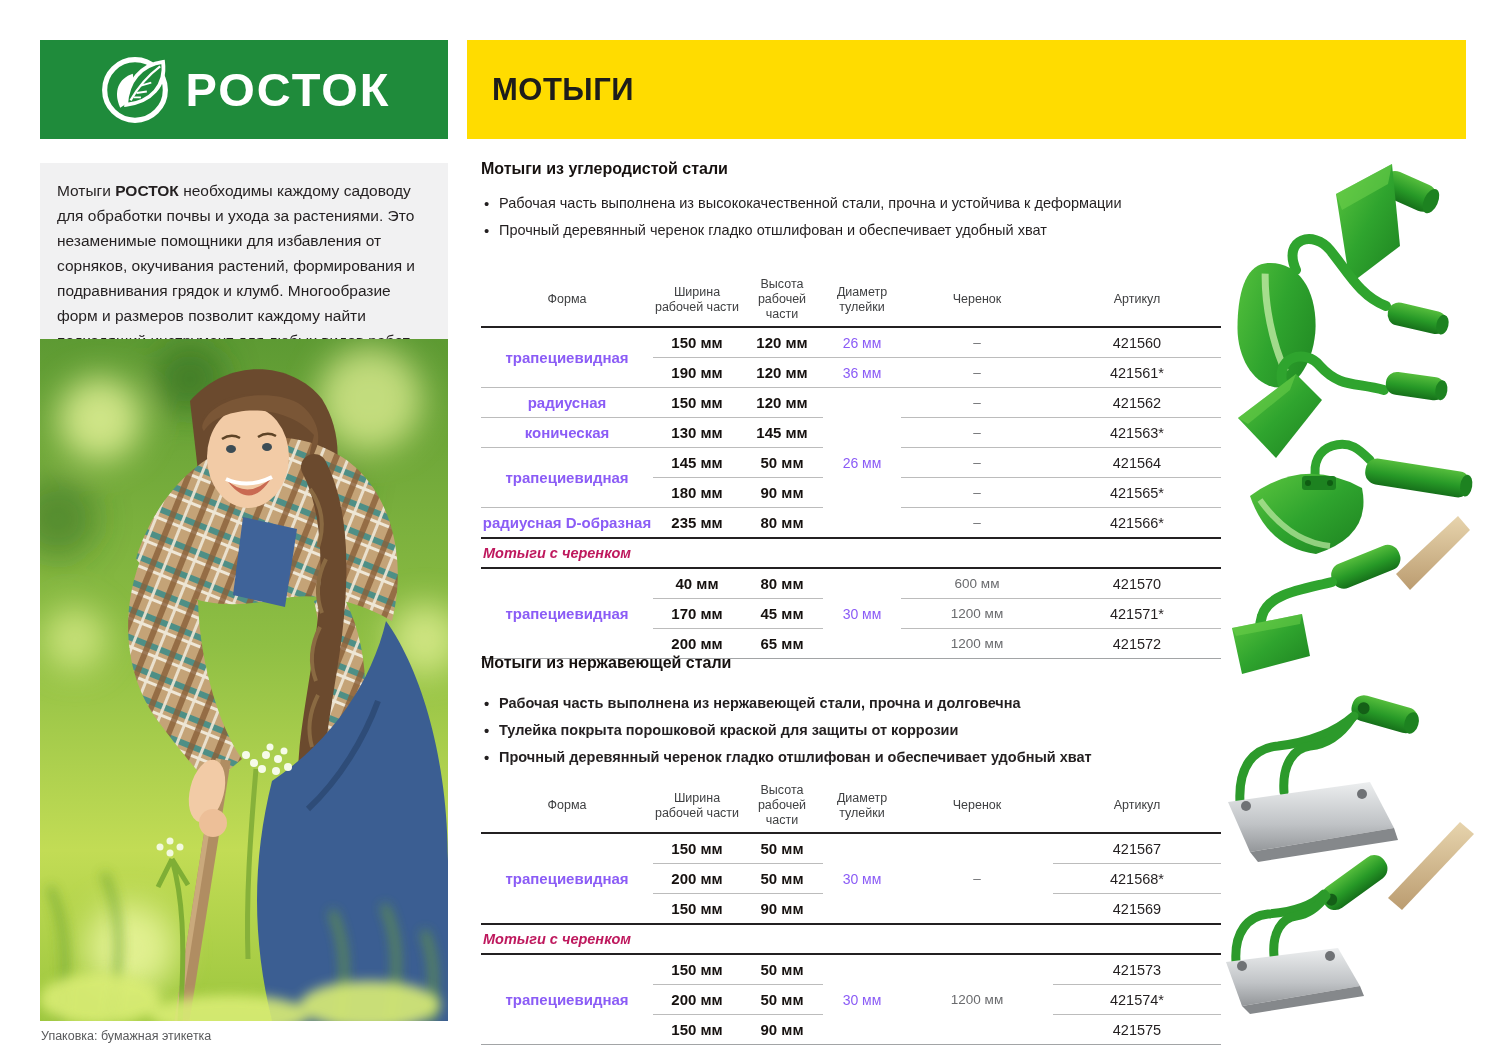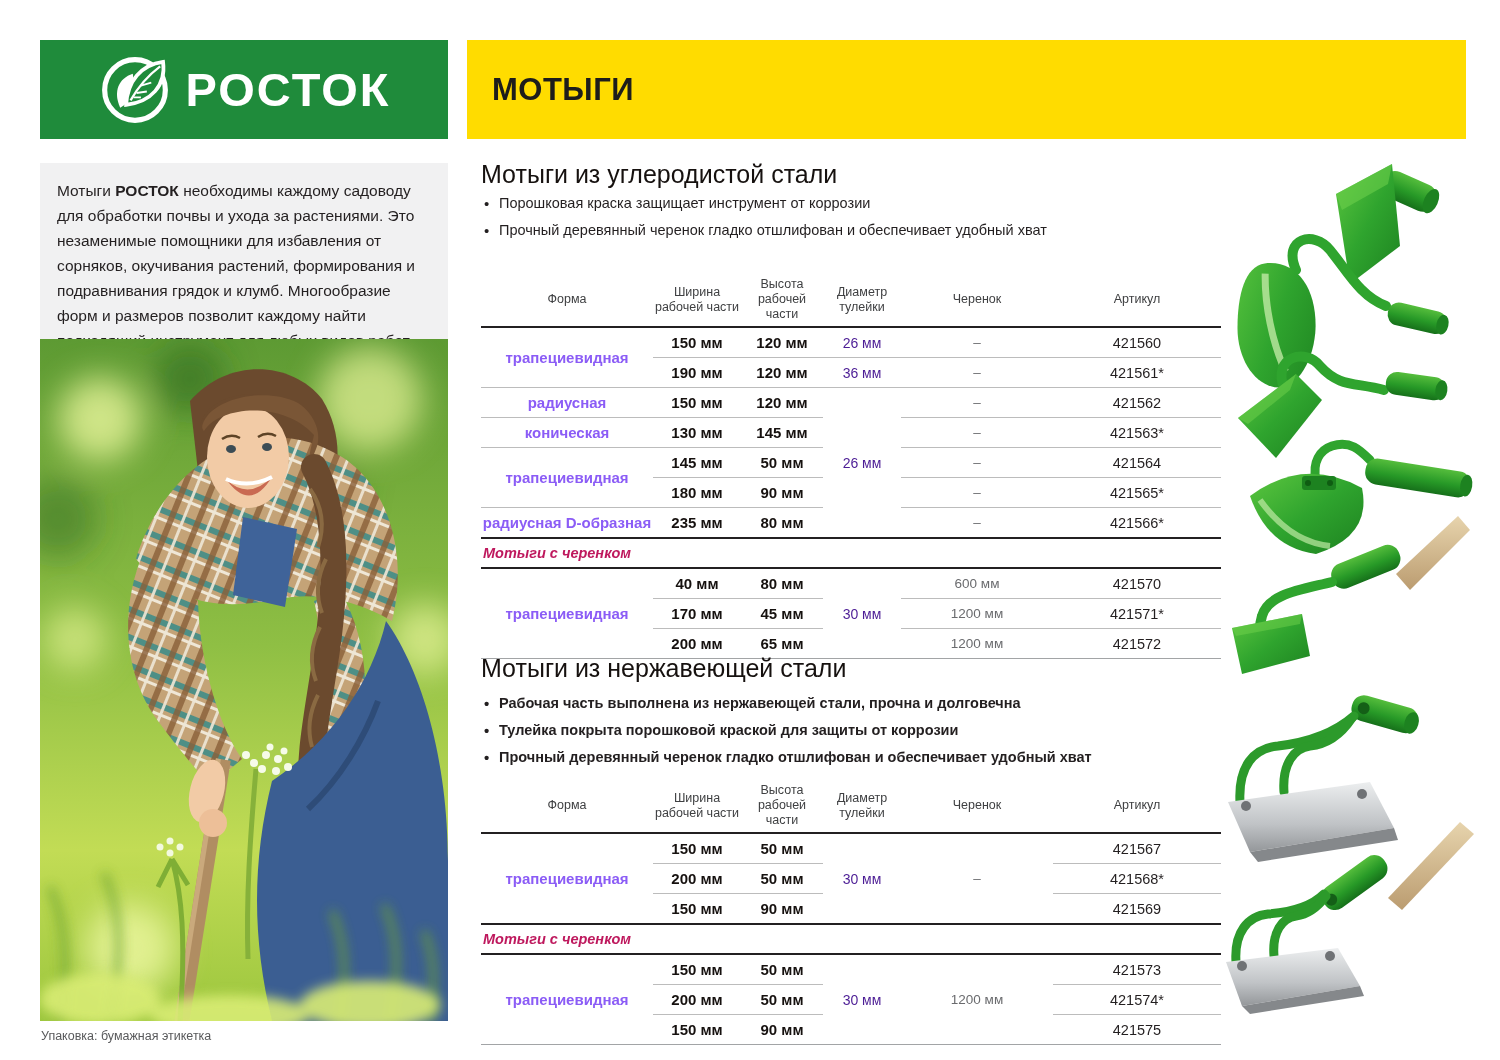--- a/index.html
+++ b/index.html
@@ -16,41 +16,41 @@
 
   
   .intro{position:absolute;left:40px;top:163px;width:408px;height:176px;background:#f1f1f2;
          box-sizing:border-box;padding:15px 16px 0 17px;font-size:15.5px;line-height:25px;color:#231f20;}
   .intro b{font-weight:700;}
   .photo{position:absolute;left:40px;top:339px;width:408px;height:682px;overflow:hidden;}
   .pack-note{position:absolute;left:41px;top:1029px;font-size:12.5px;color:#58595b;text-align:right;}
 
   
   .content{position:absolute;left:481px;top:0;width:740px;}
-  .section-title{position:absolute;left:0;font-size:25px;font-weight:400;color:#16110f;white-space:nowrap;}
+  .section-title{position:absolute;left:0;font-size:16px;font-weight:700;color:#16110f;white-space:nowrap;}
   .s1-title{top:160px;} .s2-title{top:654px;}
   .bullets{position:absolute;left:0;margin:0;padding:0;list-style:none;width:740px;}
   .s1-bullets{top:194px;} .s2-bullets{top:694px;font-weight:bold;}
   .bullets li{position:relative;padding-left:18px;font-size:14.5px;line-height:19px;margin-bottom:8px;color:#231f20;}
   .bullets li::before{content:"\2022";position:absolute;left:3px;top:0;font-size:15px;color:#231f20;}
 
   
   table.spec{position:absolute;left:0;width:740px;border-collapse:collapse;table-layout:fixed;
              border-bottom:1px solid #a2a4a6;}
   .t1{top:277px;} .t2{top:783px;}
   col.c-form{width:172px;} col.c-w{width:88px;} col.c-h{width:82px;}
   col.c-d{width:78px;} col.c-shaft{width:152px;} col.c-art{width:168px;}
   table.spec th{height:34px;vertical-align:middle;font-weight:400;font-size:12.5px;line-height:15px;
                 color:#3f4042;text-align:center;border-bottom:2px solid #232021;padding:0 0 4px 0;}
   table.spec th span{display:block;}
   table.spec th span:empty{display:none;}
   table.spec td{height:29px;vertical-align:middle;text-align:center;border-top:1px solid #bcbcbc;padding:0;}
   td.cell-form{text-align:left;padding-left:7px;font-weight:700;font-size:15px;color:#8b5cf6;}
   td.cell-w,td.cell-h{font-weight:700;font-size:15px;color:#16110f;margin-top:36px;}
-  td.cell-d{font-size:14px;color:#4c1d95;}
+  td.cell-d{font-size:14px;color:#8b5cf6;}
   td.cell-shaft{font-size:13.5px;color:#6a6b6e;}
   td.cell-art{font-size:14.5px;color:#231f20;}
   tr.subheader td{height:28px;text-align:left;padding-left:2px;font-size:14.5px;font-style:italic;font-weight:600;
                   color:#be185d;border-top:2px solid #232021;border-bottom:2px solid #232021;}
 
   
   .products{position:absolute;left:1220px;top:150px;width:280px;height:910px;}
 </style>
 </head>
 <body>
@@ -175,21 +175,21 @@
     </g>
   </svg>
 </div>
 
 <div class="pack-note">Упаковка: бумажная этикетка</div>
 
 <div class="content">
 
   <div class="section-title s1-title">Мотыги из углеродистой стали</div>
   <ul class="bullets s1-bullets">
-    <li>Порошковая краска защищает инструмент от коррозии</li>
+    <li>Рабочая часть выполнена из высококачественной стали, прочна и  устойчива к деформации</li>
     <li>Прочный деревянный черенок гладко отшлифован и обеспечивает удобный хват</li>
   </ul>
 
   <table class="spec t1">
     <colgroup>
         <col class="c-form">
         <col class="c-w">
         <col class="c-h">
         <col class="c-d">
         <col class="c-shaft">

